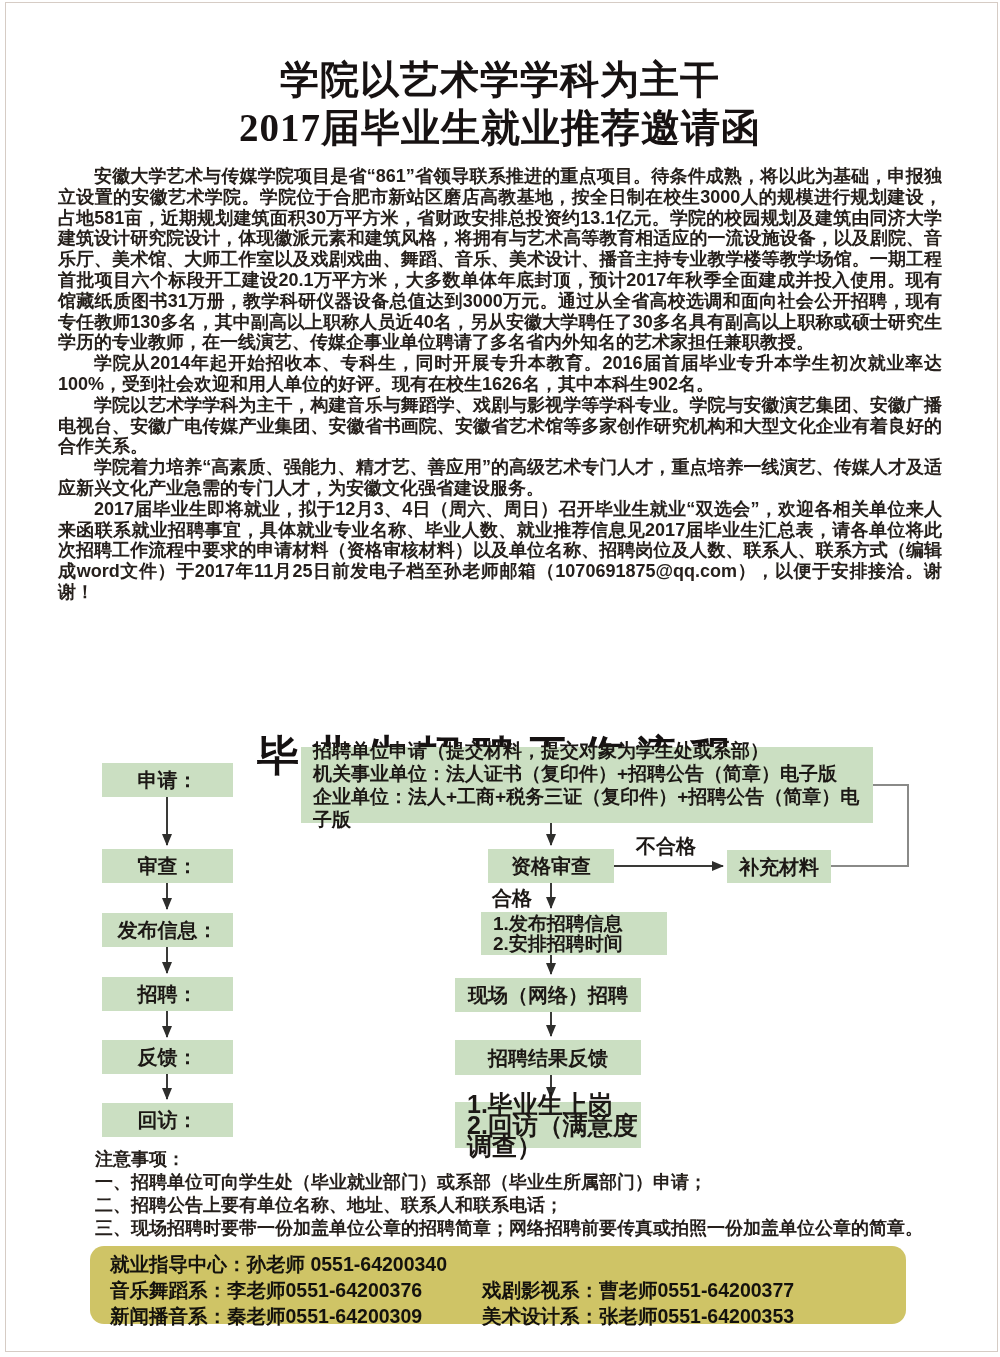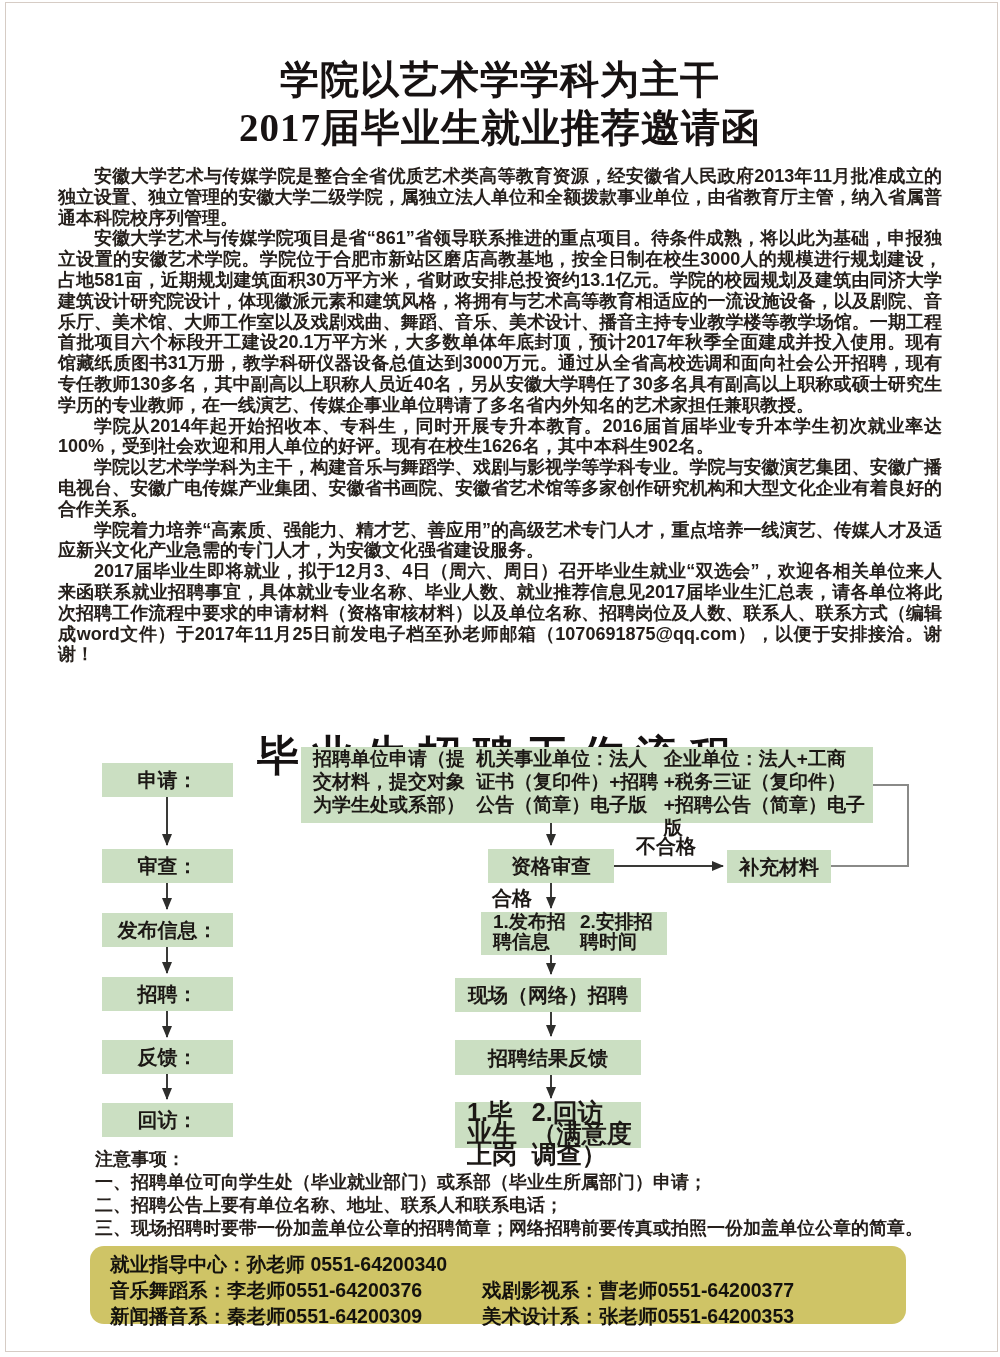--- a/index.html
+++ b/index.html
@@ -48,21 +48,21 @@
   }
   .fc-svg{position:absolute;left:0;top:0;width:1000px;height:412px;}
   .fc-box{
     position:absolute;background:var(--green);
     font-weight:700;font-size:20px;color:#1c1815;
     display:flex;align-items:center;justify-content:center;
     line-height:22px;
   }
   .fc-box.left-step{left:102px;width:131px;height:34px;}
   .fc-box.multiline{
-    flex-direction:row;align-items:flex-start;justify-content:center;padding-left:12px;
+    flex-direction:column;align-items:flex-start;justify-content:center;padding-left:12px;
   }
   .apply-box{
     left:301px;top:2px;width:572px;height:76px;
     padding-left:15px;font-size:19px;line-height:23px;
   }
   .review-box{left:488px;top:104px;width:126px;height:34px;}
   .supp-box{left:727px;top:105px;width:104px;height:33px;}
   .publish-box{left:455px;top:167px;width:186px;height:43px;padding-left:16px;font-size:19px;line-height:20px;margin-left:26px;}
   .onsite-box{left:455px;top:233px;width:186px;height:34px;}
   .resultfb-box{left:455px;top:295px;width:186px;height:35px;}
@@ -92,21 +92,20 @@
 
 <div class="page">
   <div class="scan-border"></div>
 
   <div class="doc-title">
     <div>学院以艺术学学科为主干</div>
     <div>2017届毕业生就业推荐邀请函</div>
   </div>
 
   <div class="body-text">
-    <p>安徽大学艺术与传媒学院是整合全省优质艺术类高等教育资源，经安徽省人民政府2013年11月批准成立的独立设置、独立管理的安徽大学二级学院，属独立法人单位和全额拨款事业单位，由省教育厅主管，纳入省属普通本科院校序列管理。</p>
     <p>安徽大学艺术与传媒学院项目是省“861”省领导联系推进的重点项目。待条件成熟，将以此为基础，申报独立设置的安徽艺术学院。学院位于合肥市新站区磨店高教基地，按全日制在校生3000人的规模进行规划建设，占地581亩，近期规划建筑面积30万平方米，省财政安排总投资约13.1亿元。学院的校园规划及建筑由同济大学建筑设计研究院设计，体现徽派元素和建筑风格，将拥有与艺术高等教育相适应的一流设施设备，以及剧院、音乐厅、美术馆、大师工作室以及戏剧戏曲、舞蹈、音乐、美术设计、播音主持专业教学楼等教学场馆。一期工程首批项目六个标段开工建设20.1万平方米，大多数单体年底封顶，预计2017年秋季全面建成并投入使用。现有馆藏纸质图书31万册，教学科研仪器设备总值达到3000万元。通过从全省高校选调和面向社会公开招聘，现有专任教师130多名，其中副高以上职称人员近40名，另从安徽大学聘任了30多名具有副高以上职称或硕士研究生学历的专业教师，在一线演艺、传媒企事业单位聘请了多名省内外知名的艺术家担任兼职教授。</p>
     <p>学院从2014年起开始招收本、专科生，同时开展专升本教育。2016届首届毕业专升本学生初次就业率达100%，受到社会欢迎和用人单位的好评。现有在校生1626名，其中本科生902名。</p>
     <p>学院以艺术学学科为主干，构建音乐与舞蹈学、戏剧与影视学等学科专业。学院与安徽演艺集团、安徽广播电视台、安徽广电传媒产业集团、安徽省书画院、安徽省艺术馆等多家创作研究机构和大型文化企业有着良好的合作关系。</p>
     <p>学院着力培养“高素质、强能力、精才艺、善应用”的高级艺术专门人才，重点培养一线演艺、传媒人才及适应新兴文化产业急需的专门人才，为安徽文化强省建设服务。</p>
     <p>2017届毕业生即将就业，拟于12月3、4日（周六、周日）召开毕业生就业“双选会”，欢迎各相关单位来人来函联系就业招聘事宜，具体就业专业名称、毕业人数、就业推荐信息见2017届毕业生汇总表，请各单位将此次招聘工作流程中要求的申请材料（资格审核材料）以及单位名称、招聘岗位及人数、联系人、联系方式（编辑成word文件）于2017年11月25日前发电子档至孙老师邮箱（1070691875@qq.com），以便于安排接洽。谢谢！</p>
   </div>
 
   <div class="flow-title">毕业生招聘工作流程</div>
 
   <div class="flowchart">

